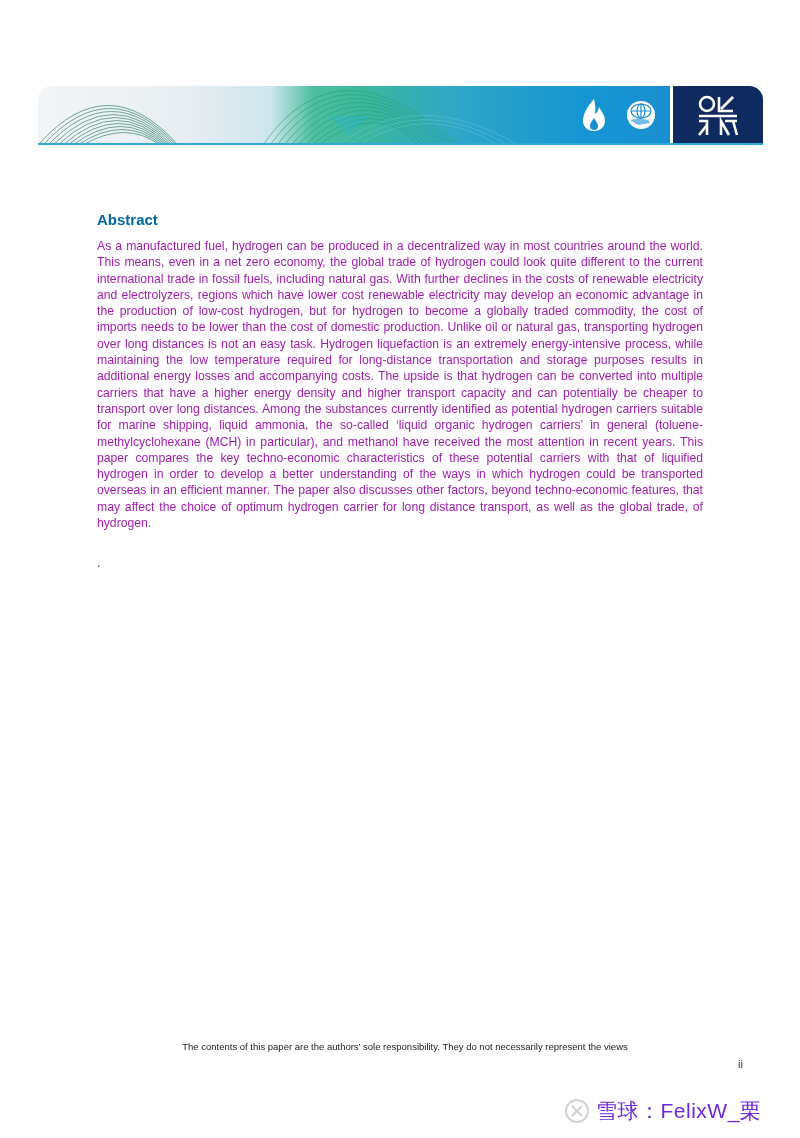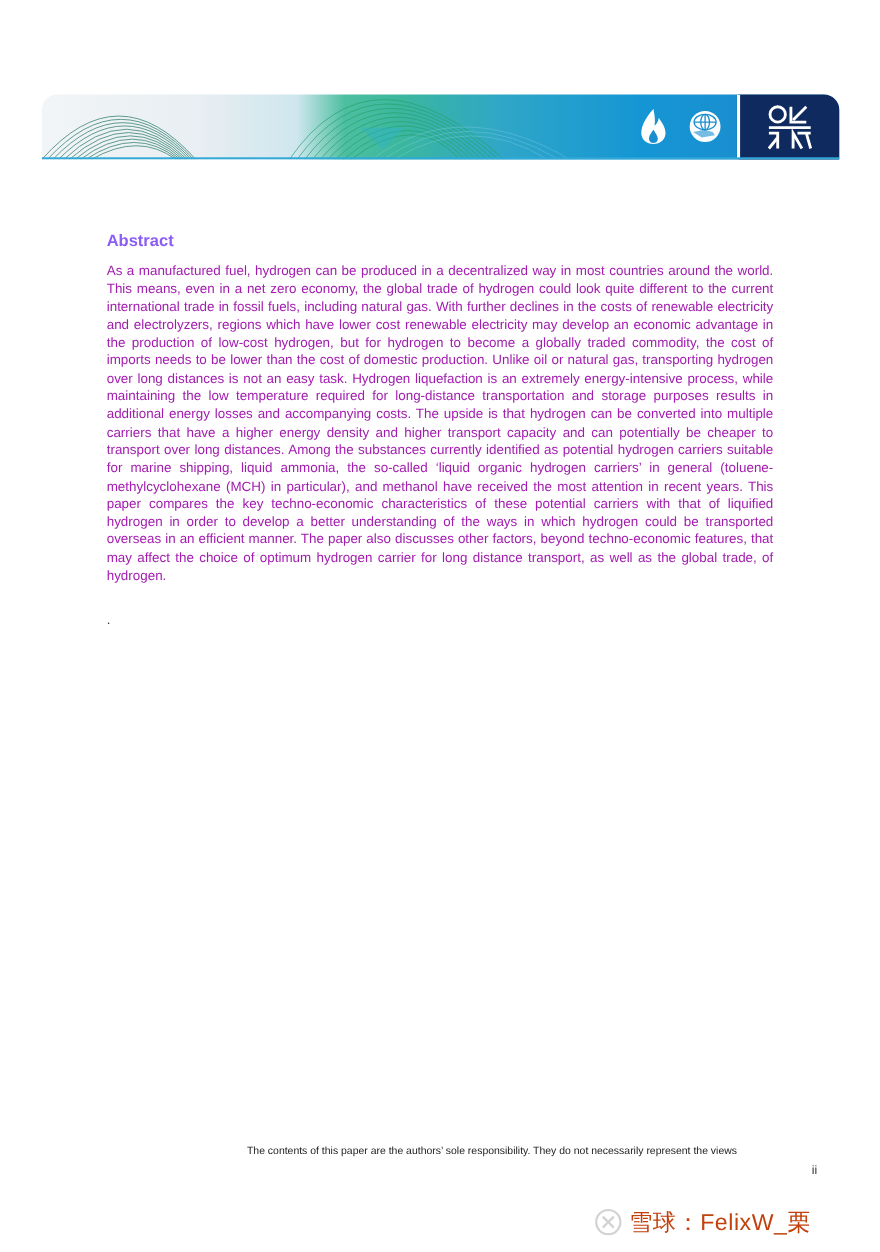--- a/index.html
+++ b/index.html
@@ -17,38 +17,38 @@
       position: absolute; right: 0; top: 0; width: 90px; height: 59px;
       background: #0f2a5e; border-left: 3px solid #ffffff;
       border-top-right-radius: 14px;
       display: flex; align-items: center; justify-content: center;
     }
     .icon-flame { position: absolute; left: 543px; top: 12px; width: 26px; height: 34px; }
     .icon-globe { position: absolute; left: 588px; top: 14px; width: 30px; height: 30px; }
 
     .abstract-title {
       position: absolute; left: 97px; top: 211px;
-      font-size: 15px; font-weight: bold; color: #8b5cf6;
+      font-size: 15px; font-weight: bold; color: #0369a1;
     }
     .abstract-body {
       position: absolute; left: 97px; top: 238px; width: 606px;
       font-size: 12.2px; line-height: 16.3px; color: #a21caf;
       text-align: justify;
     }
     .stray-dot { position: absolute; left: 97px; top: 556px; font-size: 12px; color: #333; }
 
     .footer-note {
       position: absolute; left: 140px; top: 1041px; width: 530px;
-      text-align: right; font-size: 9.5px; line-height: 12px; color: #222;
+      text-align: center; font-size: 9.5px; line-height: 12px; color: #222;
     }
     .page-num { position: absolute; left: 738px; top: 1058px; font-size: 11px; color: #333; }
 
     .watermark {
-      position: absolute; left: 540px; top: 1097px;
-      font-size: 21px; color: #c2410c; letter-spacing: 0.5px;
+      position: absolute; left: 564px; top: 1097px;
+      font-size: 21px; color: #6d28d9; letter-spacing: 0.5px;
       display: flex; align-items: center; gap: 6px;
     }
     .watermark .wm-logo { width: 26px; height: 26px; }
   </style>
 </head>
 <body>
 
 <div class="banner">
   <svg class="waves" viewBox="0 0 725 59" preserveAspectRatio="none">
     <g fill="none" stroke="#2e7d6a" stroke-width="0.8" opacity="0.85">

